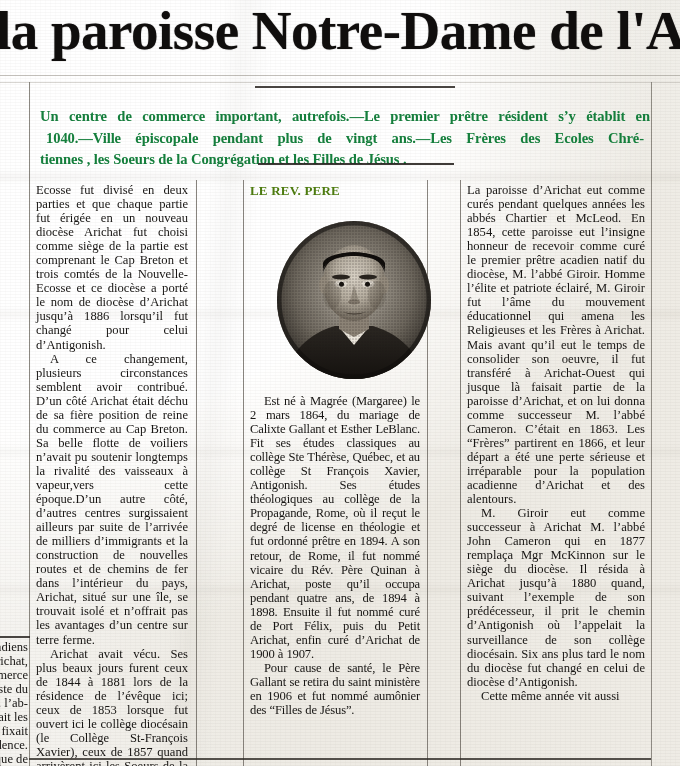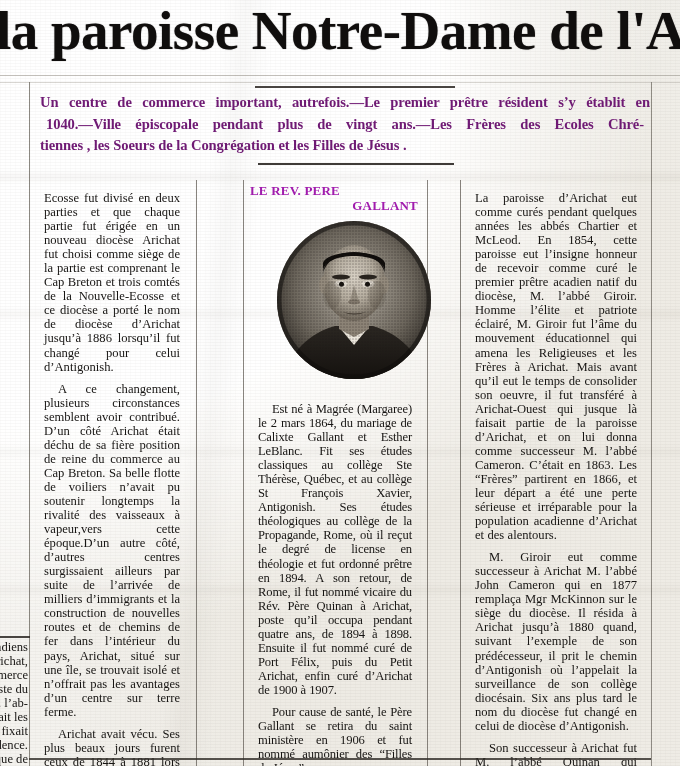--- a/index.html
+++ b/index.html
@@ -46,24 +46,24 @@
     letter-spacing:-0.5px;white-space:nowrap;
     margin-left:-4px;color:#100e0d;
     text-shadow:0 0 1px rgba(20,18,16,.55);
   }
 
   .rule-top{position:absolute;left:0;top:75px;width:680px;height:1px;background:#9a968d;opacity:.55;}
   .rule-top2{position:absolute;left:0;top:82px;width:680px;height:1px;background:#b2aea5;opacity:.5;}
 
   
   .deck{
-    position:absolute;left:40px;top:92px;width:610px;
+    position:absolute;left:40px;top:106px;width:610px;
     text-align:center;
     font-weight:700;font-size:14.6px;line-height:21.5px;
-    letter-spacing:-0.1px;color:#701a75;
+    letter-spacing:-0.1px;color:#15803d;
   }
   .deck .l1{text-align:justify;text-align-last:justify;}
   .deck .l2{text-align:justify;text-align-last:justify;padding:0 6px;}
   .deck .l3{text-align:left;}
 
   .deck-rule-a{position:absolute;left:255px;top:86px;width:200px;height:2px;background:#2a2622;opacity:.85;}
   .deck-rule-b{position:absolute;left:258px;top:163px;width:196px;height:2px;background:#2a2622;opacity:.9;}
 
   
   .frame-l{position:absolute;left:29px;top:82px;width:1px;height:684px;background:#6f6b63;opacity:.8;}
@@ -71,38 +71,38 @@
   .col-rule{position:absolute;width:1px;background:#6b675f;opacity:.8;}
 
   
   .col{
     position:absolute;
     font-size:12.6px;line-height:14.05px;
     text-align:justify;
     hyphens:none;word-spacing:.2px;
     color:#171513;
   }
-  .col p{margin:8px;text-indent:14px;}
+  .col p{margin:0;text-indent:14px;}
   .col p.noind{text-indent:0;}
 
   #col-left{left:36px;top:183px;width:152px;}
   #col-mid{left:250px;top:394px;width:170px;}
   #col-right{left:467px;top:183px;width:178px;}
 
   
   #col-sliver{
     position:absolute;left:-22px;top:640px;width:50px;
     font-size:12.6px;line-height:14.05px;text-align:right;color:#171513;
   }
   #col-sliver p{margin:0;}
 
   
   .kicker{
     position:absolute;left:250px;top:183px;width:172px;
-    font-weight:700;font-size:13px;line-height:15px;color:#a21caf;
+    font-weight:700;font-size:13px;line-height:15px;color:#4d7c0f;
   }
   .kicker .k1{text-align:left;letter-spacing:.2px;}
   .kicker .k2{text-align:right;letter-spacing:.2px;padding-right:4px;}
 
   .portrait{
     position:absolute;left:277px;top:221px;width:154px;height:158px;
     border-radius:50%;
     overflow:hidden;
     background:#cfcbc3;
     box-shadow:0 0 2px rgba(0,0,0,.25) inset;
@@ -159,21 +159,20 @@
   </div>
 
 <div id="col-left" class="col">
     <p class="noind">Ecosse fut divisé en deux parties et que chaque partie fut érigée en un nouveau diocèse Arichat fut choisi comme siège de la partie est comprenant le Cap Breton et trois comtés de la Nouvelle-Ecosse et ce diocèse a porté le nom de diocèse d’Arichat jusqu’à 1886 lorsqu’il fut changé pour celui d’Antigonish.</p>
     <p>A ce changement, plusieurs circonstances semblent avoir contribué.   D’un côté Arichat était déchu de sa fière position de reine du commerce au Cap Breton.  Sa belle flotte de voiliers n’avait pu soutenir longtemps la rivalité des vaisseaux à vapeur,vers cette époque.D’un autre côté, d’autres centres surgissaient ailleurs par suite de l’arrivée  de milliers d’immigrants et la construction de nouvelles routes et de chemins de fer dans l’intérieur du pays, Arichat,  situé sur une île, se trouvait isolé et n’offrait pas les avantages  d’un centre sur terre ferme.</p>
     <p>Arichat avait vécu.  Ses plus beaux  jours  furent  ceux  de 1844 à 1881 lors de la résidence de l’évêque ici;   ceux de 1853 lorsque fut ouvert ici le collège diocésain (le Collège St-François Xavier),  ceux  de  1857 quand arrivèrent ici les Soeurs de la Congrégation de Notre-Dame”, ceux enfin de 1861 qui furent témoins de l’arrivée des “Frères des Ecoles Chrétiennes”.</p>
   </div>
 
 <div class="kicker">
   <div class="k1">LE REV. PERE</div>
-  <div class="k2">GALLANT</div>
 </div>
 
 <div class="portrait">
   <svg viewBox="0 0 154 158">
     <defs>
       <radialGradient id="vig" cx="50%" cy="44%" r="62%">
         <stop offset="0%" stop-color="#b9b3a8"></stop>
         <stop offset="62%" stop-color="#6d675d"></stop>
         <stop offset="100%" stop-color="#23201c"></stop>
       </radialGradient>
@@ -230,20 +229,19 @@
 </div>
 
 <div id="col-mid" class="col cap">
     <p>Est né à Magrée  (Margaree) le 2 mars 1864, du mariage de Calixte Gallant et Esther LeBlanc. Fit ses études classiques au collège Ste Thérèse, Québec, et au collège St François Xavier, Antigonish. Ses études théologiques au collège de la Propagande, Rome, où il reçut le degré de license en théologie et fut ordonné prêtre en 1894. A son retour, de Rome, il fut nommé vicaire du Rév. Père Quinan à Arichat, poste qu’il occupa pendant quatre ans, de 1894 à 1898. Ensuite il fut nommé curé de Port Félix, puis du Petit Arichat, enfin curé d’Arichat de 1900 à 1907.</p>
     <p>Pour cause de santé, le Père Gallant se retira du saint ministère en 1906 et fut nommé aumônier des “Filles de Jésus”.</p>
   </div>
 
 <div id="col-right" class="col">
     <p class="noind">La paroisse d’Arichat eut comme curés pendant quelques années les abbés Chartier et McLeod.   En 1854, cette paroisse eut l’insigne honneur de recevoir  comme  curé le  premier prêtre acadien natif du diocèse, M. l’abbé Giroir.  Homme l’élite et patriote éclairé, M. Giroir fut  l’âme du  mouvement éducationnel qui amena les Religieuses et les Frères à Arichat. Mais avant  qu’il eut le temps de consolider son oeuvre, il fut transféré  à Arichat-Ouest qui jusque là faisait partie de la paroisse d’Arichat, et on lui donna comme successeur M. l’abbé Cameron.    C’était  en  1863. Les “Frères” partirent en 1866, et leur départ  a été une perte sérieuse et irréparable pour la population acadienne d’Arichat et des alentours.</p>
     <p>M. Giroir eut comme successeur à Arichat M. l’abbé John Cameron qui en 1877 remplaça Mgr McKinnon sur le siège du diocèse.   Il résida à Arichat jusqu’à 1880  quand, suivant l’exemple de son prédécesseur, il prit  le chemin d’Antigonish où l’appelait la surveillance de son collège diocésain.  Six ans plus tard le nom du diocèse fut changé en celui de diocèse d’Antigonish.</p>
-    <p>Son successeur à Arichat fut M. l’abbé Quinan qui connaissait parfaitement les deux langues et qui administra la paroisse jusqu’en 1900.</p>
     <p>Cette même année  vit aussi</p>
   </div>
 
 <div class="bottom-rule"></div>
 
 <div id="grain"></div>
 <div id="smudge"></div>
 
 </body></html>

